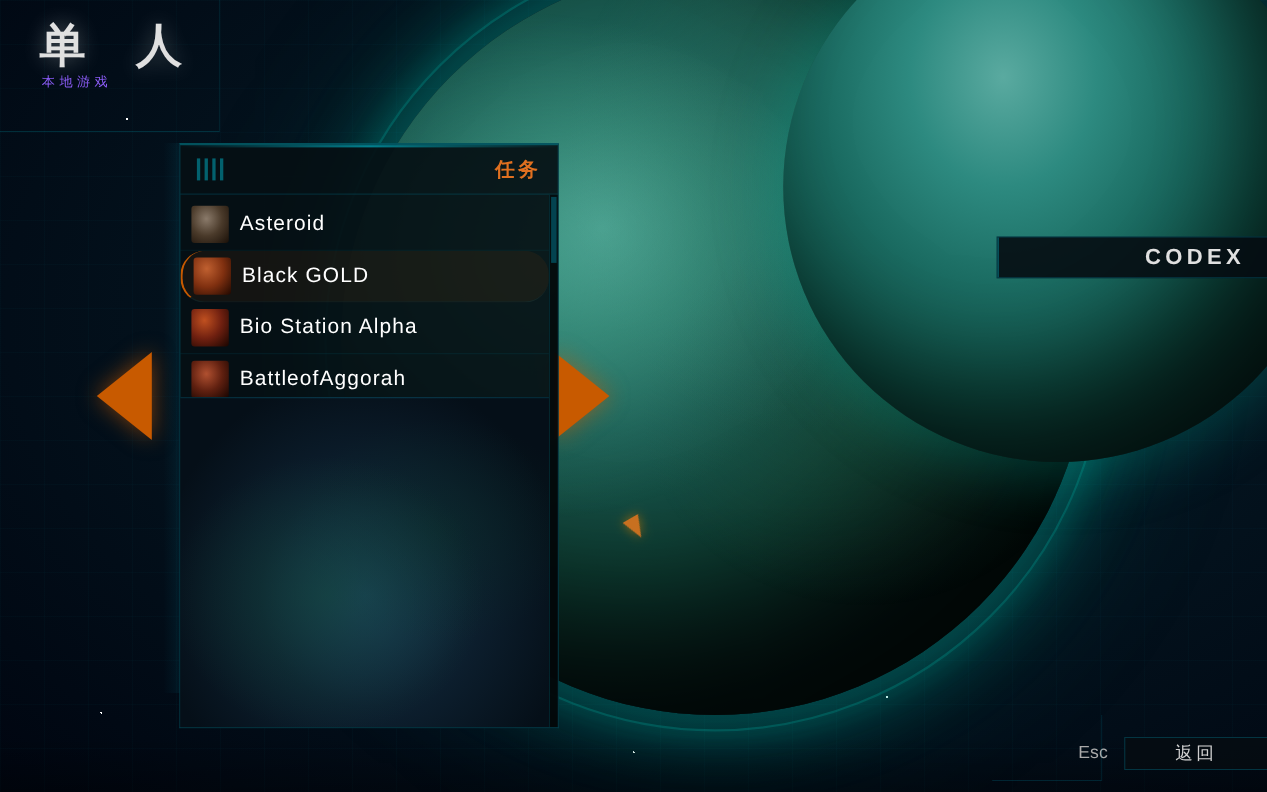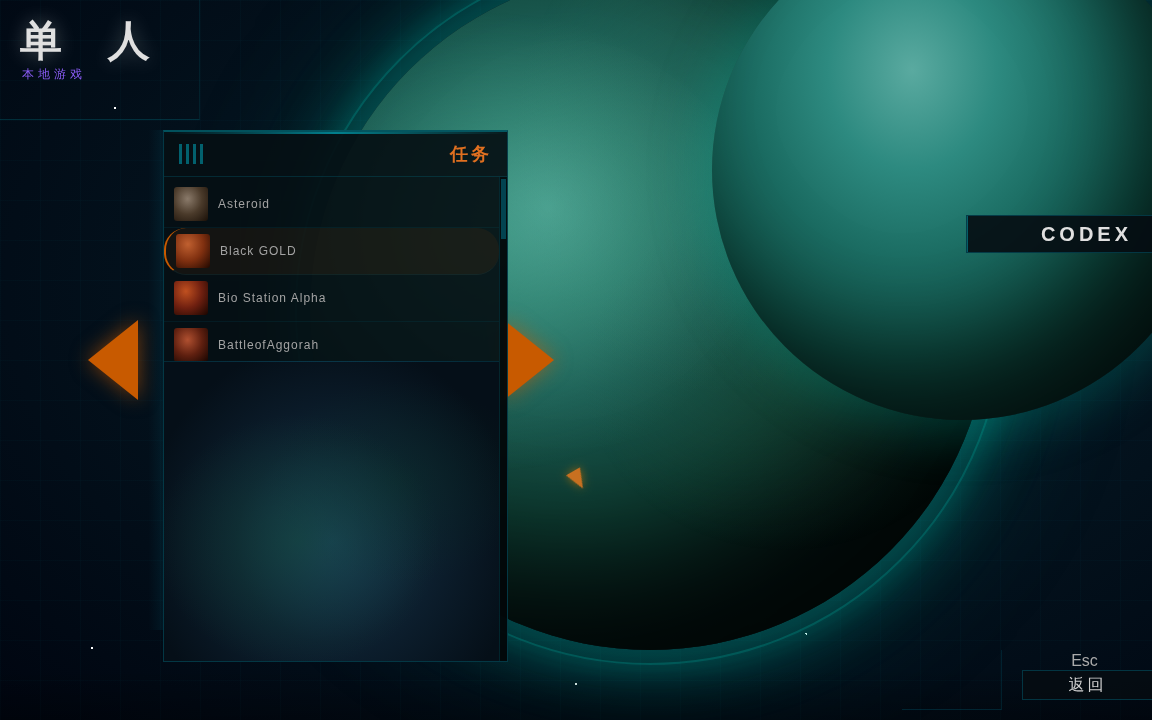--- a/index.html
+++ b/index.html
@@ -123,21 +123,21 @@
       width: 200px;
       height: 120px;
       border-bottom: 1px solid rgba(0,180,200,0.2);
       border-right: 1px solid rgba(0,180,200,0.1);
     }
 
     
     .header {
       position: absolute;
       top: 20px;
-      left: 20px;
+      left: 36px;
     }
 
     .title-main {
       font-size: 42px;
       font-weight: 900;
       color: #e0e0e0;
       letter-spacing: 12px;
       text-shadow: 0 0 20px rgba(255,255,255,0.3);
       line-height: 1;
     }
@@ -299,22 +299,22 @@
     .icon-battle {
       background: radial-gradient(ellipse at 40% 35%, #b05030, #602010, #150400);
       border-radius: 3px;
     }
     .icon-alien {
       background: radial-gradient(ellipse at 35% 40%, #909090, #505050, #151515);
       border-radius: 3px;
     }
 
     .mission-name {
-      font-size: 12px;
-      color: #a3a3a3;
+      font-size: 19px;
+      color: #ffffff;
       letter-spacing: 1px;
     }
 
     
     .map-preview {
       position: absolute;
       bottom: 0;
       left: 0;
       right: 8px;
       height: 300px;
@@ -334,21 +334,21 @@
       background:
         radial-gradient(ellipse at 40% 60%, rgba(20,80,60,0.5) 0%, transparent 50%),
         radial-gradient(ellipse at 70% 40%, rgba(10,50,40,0.4) 0%, transparent 40%);
     }
 
     
     .codex-btn {
       position: absolute;
       top: 215px;
       right: 0;
-      width: 186px;
+      width: 246px;
       height: 38px;
       background: rgba(5, 12, 18, 0.9);
       border: 1px solid rgba(0,150,180,0.3);
       border-right: none;
       display: flex;
       align-items: center;
       justify-content: flex-end;
       padding-right: 20px;
       cursor: pointer;
     }
@@ -368,22 +368,21 @@
       font-weight: bold;
     }
 
     
     .esc-area {
       position: absolute;
       bottom: 20px;
       right: 0;
       display: flex;
       align-items: center;
-      gap: 0;
-      flex-direction: column;
+      gap: 10px;
     }
 
     .esc-label {
       font-size: 16px;
       color: #aaa;
       margin-right: 5px;
     }
 
     .return-btn {
       width: 130px;

